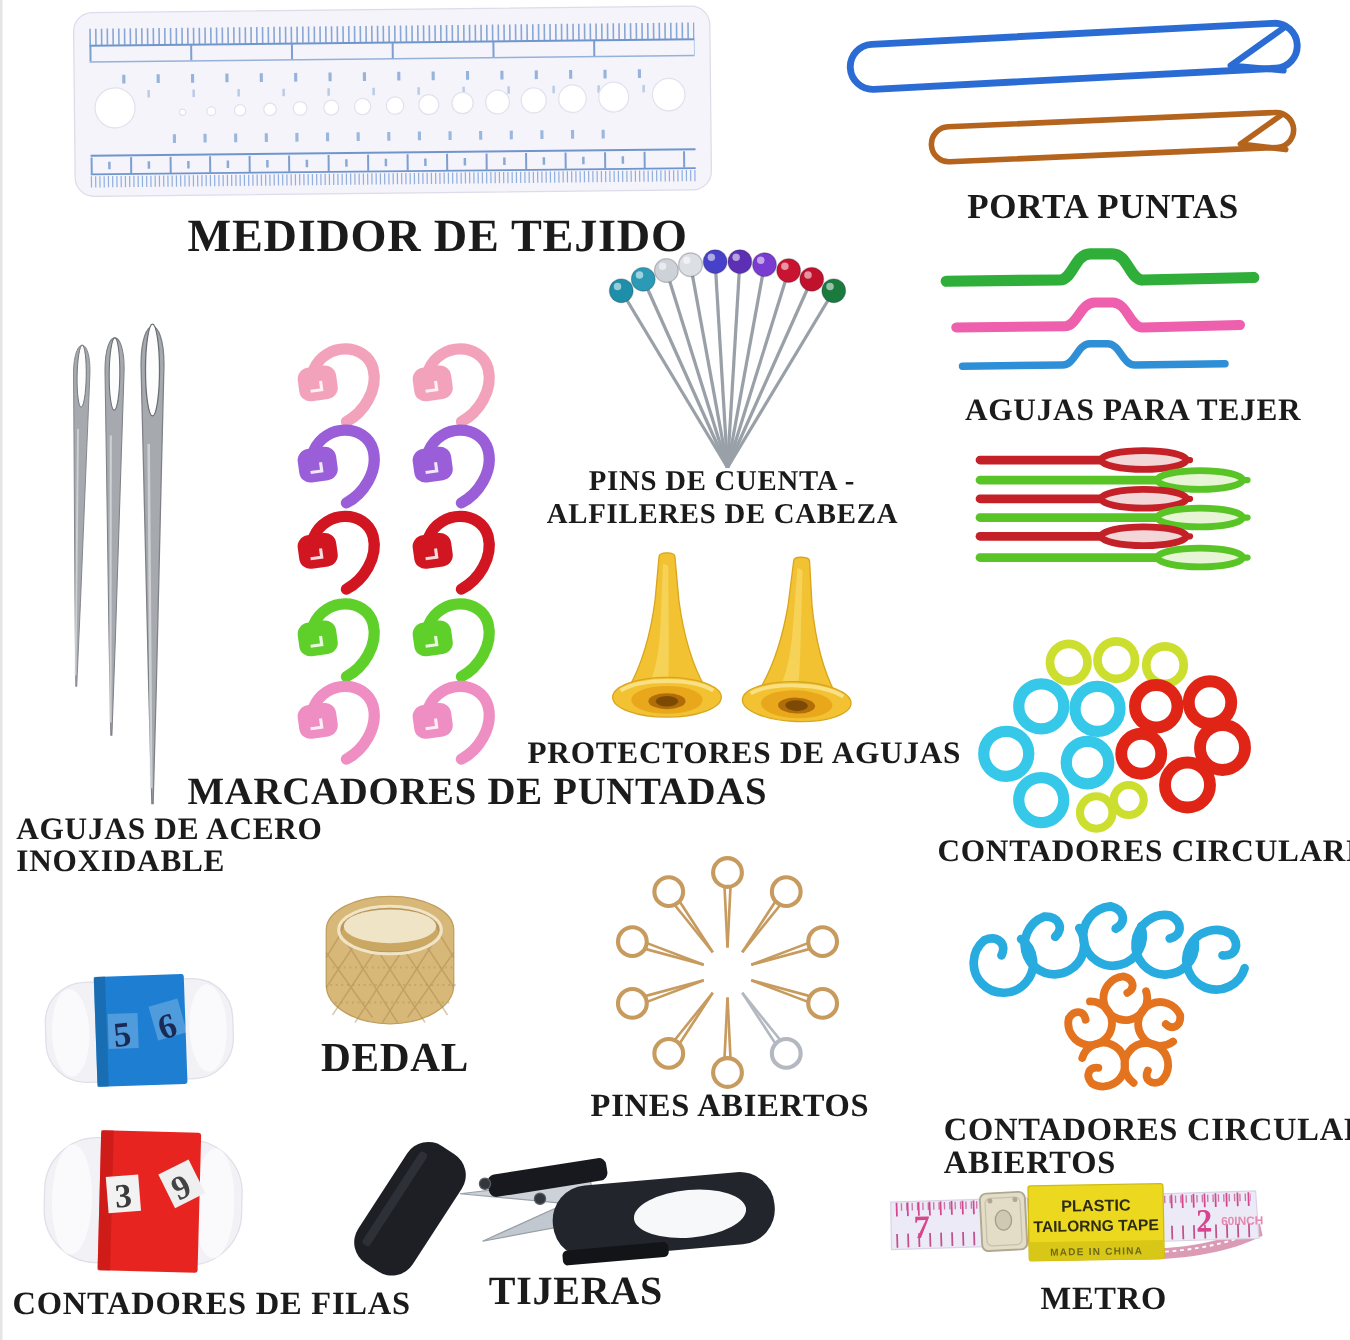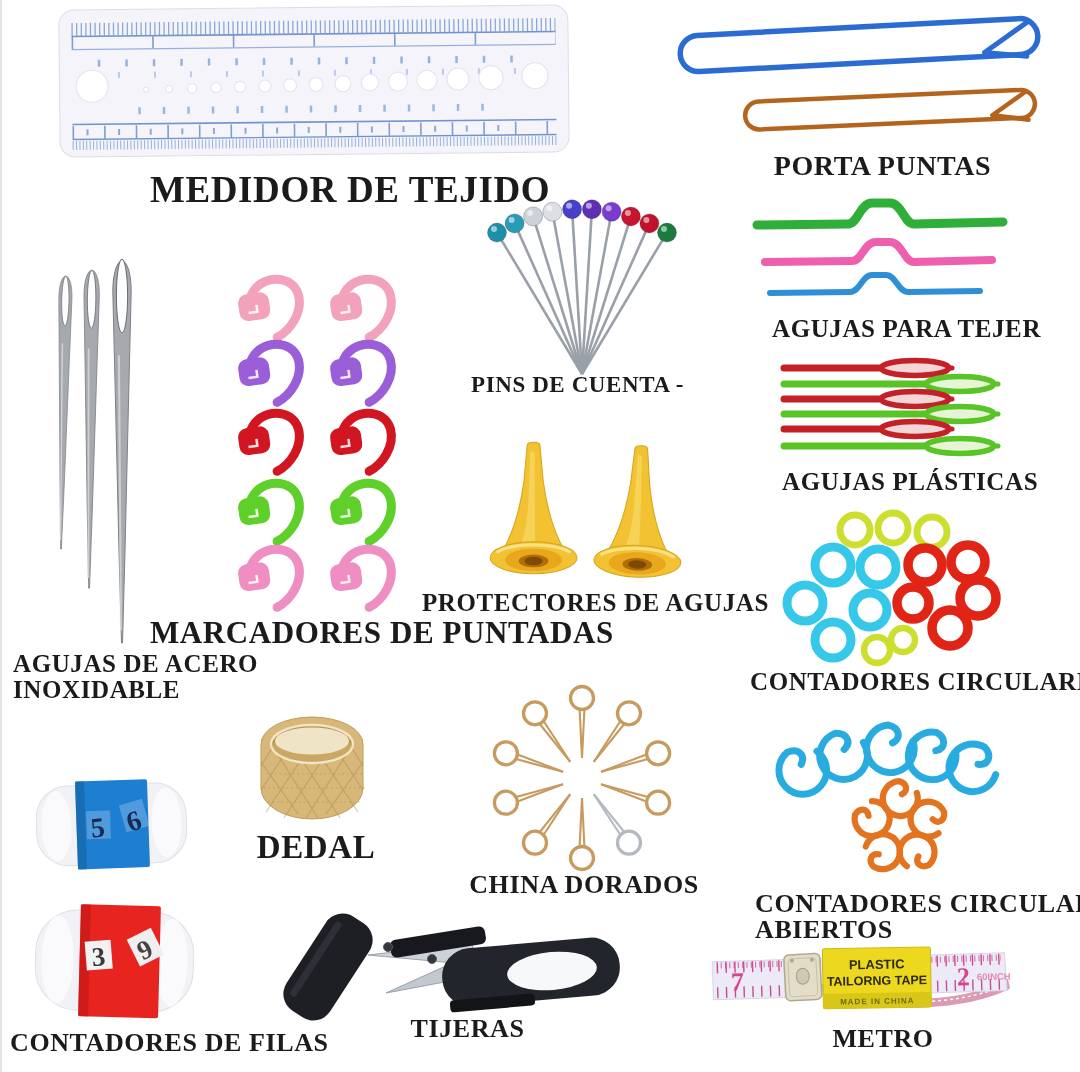--- a/index.html
+++ b/index.html
@@ -395,27 +395,27 @@
     <text x="172" y="24" font-size="13" fill="#2e2c10" text-anchor="middle" class="sans">PLASTIC</text>
     <text x="172" y="40" font-size="12.5" fill="#2e2c10" text-anchor="middle" class="sans">TAILORNG TAPE</text>
     <text x="172" y="59" font-size="8" fill="#6e6a18" text-anchor="middle" letter-spacing="1" class="sans">MADE IN CHINA</text>
     <text x="252" y="42" font-size="26" fill="#d6458e">2</text>
     <text x="272" y="37" font-size="9.5" fill="#e58ab2" class="sans" font-weight="700">60INCH</text>
   </svg>
 
   <div class="lbl ctr" style="left:150px;top:168px;width:380px;font-size:37px;">MEDIDOR DE TEJIDO</div>
   <div class="lbl ctr" style="left:735px;top:150px;width:295px;font-size:28px;">PORTA PUNTAS</div>
   <div class="lbl ctr" style="left:440px;top:372px;width:275px;font-size:23px;">PINS DE CUENTA -</div>
+  <div class="lbl ctr" style="left:428px;top:398px;width:300px;font-size:23px;">ALFILERES DE CABEZA</div>
   <div class="lbl ctr" style="left:772px;top:315px;width:225px;font-size:25px;">AGUJAS PARA TEJER</div>
-  <div class="lbl ctr" style="left:782px;top:468px;width:220px;font-size:25px;">AGUJAS PLÁSTICAS</div>
   <div class="lbl ctr" style="left:422px;top:589px;width:282px;font-size:25px;">PROTECTORES DE AGUJAS</div>
   <div class="lbl ctr" style="left:150px;top:615px;width:305px;font-size:31px;">MARCADORES DE PUNTADAS</div>
   <div class="lbl" style="left:13px;top:650px;font-size:25px;">AGUJAS DE ACERO</div>
   <div class="lbl" style="left:13px;top:676px;font-size:25px;">INOXIDABLE</div>
   <div class="lbl ctr" style="left:750px;top:668px;width:288px;font-size:25px;">CONTADORES CIRCULARES</div>
   <div class="lbl ctr" style="left:242px;top:829px;width:148px;font-size:33px;">DEDAL</div>
-  <div class="lbl ctr" style="left:468px;top:870px;width:232px;font-size:26px;">CHINA DORADOS</div>
+  <div class="lbl ctr" style="left:468px;top:870px;width:232px;font-size:26px;">PINES ABIERTOS</div>
   <div class="lbl" style="left:755px;top:889px;font-size:26px;">CONTADORES CIRCULARES</div>
   <div class="lbl" style="left:755px;top:915px;font-size:26px;text-align:right;">ABIERTOS</div>
   <div class="lbl ctr" style="left:10px;top:1028px;width:248px;font-size:26px;">CONTADORES DE FILAS</div>
-  <div class="lbl ctr" style="left:405px;top:1014px;width:125px;font-size:26px;">TIJERAS</div>
+  <div class="lbl ctr" style="left:391px;top:1014px;width:125px;font-size:32px;">TIJERAS</div>
   <div class="lbl ctr" style="left:818px;top:1024px;width:130px;font-size:26px;">METRO</div>
 </div>
 
 </body></html>

